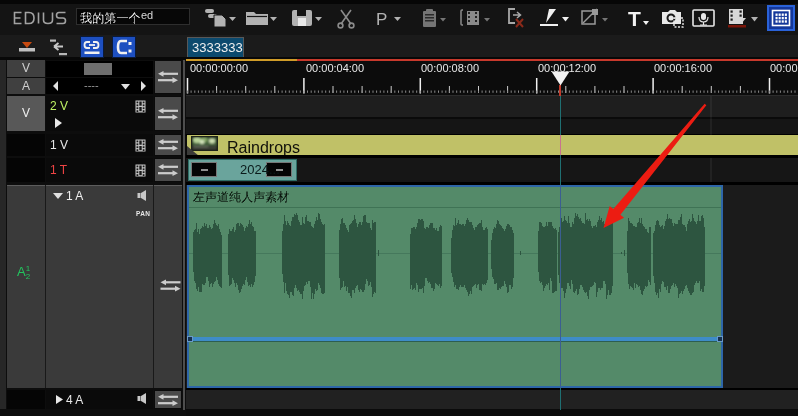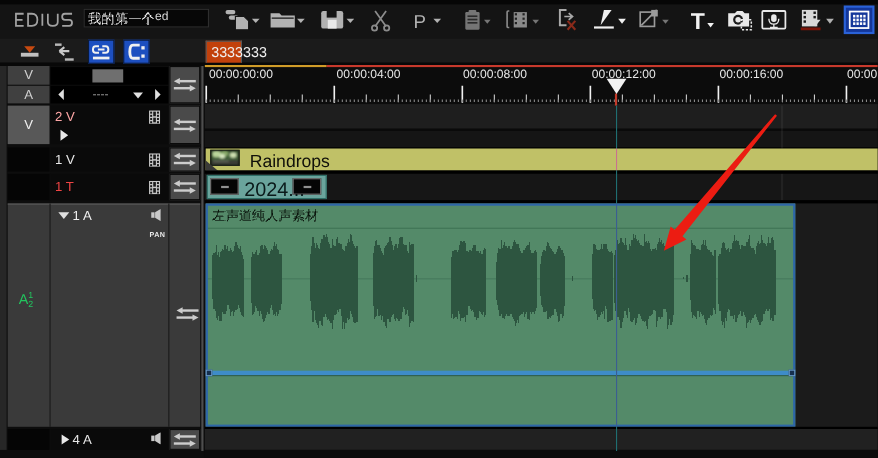--- a/index.html
+++ b/index.html
@@ -377,21 +377,21 @@
   <path d="M9,9 h6"></path>
  </g>
  <rect x="4.5" y="15.5" width="15" height="2.5" fill="#f0f0f0"></rect>
 </svg>
 <div class="abs" style="left:112px;top:36px;width:24px;height:22px;background:#1d4fc0;border:1px solid #0a1a3a;"></div>
 <svg class="abs" style="left:112px;top:36px" width="24" height="22" viewBox="0 0 24 22">
  <path d="M15,5 h-6 q-3,0 -3,6 q0,6 3,6 h6" stroke="#f0f0f0" stroke-width="2.6" fill="none"></path>
  <rect x="16.5" y="6" width="3" height="3" fill="#f0f0f0"></rect>
  <rect x="16.5" y="13.5" width="3" height="3" fill="#f0f0f0"></rect>
 </svg>
-<div class="abs" style="left:187px;top:37px;width:33px;height:20px;background:#c2410c;border:1px solid #585858;border-bottom:none;color:#f0f0f0;font-size:13px;line-height:19px;padding-left:4px;">3333333</div>
+<div class="abs" style="left:187px;top:37px;width:57px;height:20px;background:#0c4a6e;border:1px solid #585858;border-bottom:none;color:#f0f0f0;font-size:13px;line-height:19px;padding-left:4px;">3333333</div>
 
 <div class="abs" style="left:0;top:60px;width:185px;height:356px;background:#0d0d0d;"></div>
 <div class="abs" style="left:0;top:60px;width:6px;height:349px;background:#272727;"></div>
 <div class="abs" style="left:183px;top:60px;width:1.5px;height:350px;background:#4e4e4e;"></div>
 
 <div class="abs" style="left:7px;top:60px;width:38px;height:17px;background:#404040;color:#d0d0d0;font-size:12px;text-align:center;line-height:17px;">V</div>
 <div class="abs" style="left:7px;top:78px;width:38px;height:16px;background:#404040;color:#d0d0d0;font-size:12px;text-align:center;line-height:16px;">A</div>
 <div class="abs" style="left:46px;top:61px;width:107px;height:16px;background:#000;"></div>
 <div class="abs" style="left:84px;top:63px;width:28px;height:12px;background:#6f6f6f;"></div>
 <div class="abs" style="left:46px;top:78px;width:107px;height:16px;background:#000;"></div>
@@ -407,21 +407,21 @@
           <path d="M0.5,3.3 L6,0.4 L6,6.2 Z"></path>
           <rect x="5.5" y="2.2" width="15" height="2.2"></rect>
           <path d="M20.5,9.7 L15,6.8 L15,12.6 Z"></path>
           <rect x="0.5" y="8.6" width="15" height="2.2"></rect>
         </g>
       </svg>
     </div>
 
 <div class="abs" style="left:7px;top:96px;width:38px;height:35px;background:#585858;color:#f0f0f0;font-size:12px;text-align:center;line-height:35px;">V</div>
 <div class="abs" style="left:46px;top:96px;width:107px;height:35px;background:#0a0a0a;"></div>
-<div class="abs" style="left:50px;top:99px;color:#fca5a5;font-size:12px;">2 V</div>
+<div class="abs" style="left:50px;top:99px;color:#bef264;font-size:12px;">2 V</div>
 <svg class="abs" style="left:135px;top:100px" width="11" height="13" viewBox="0 0 11 13">
       <rect x="0.5" y="0.5" width="10" height="12" fill="#c8c8c8"></rect>
       <g fill="#1a1a1a">
         <rect x="1.5" y="1.5" width="1.8" height="1.8"></rect>
         <rect x="1.5" y="4.4" width="1.8" height="1.8"></rect>
         <rect x="1.5" y="7.3" width="1.8" height="1.8"></rect>
         <rect x="1.5" y="10.2" width="1.8" height="1.8"></rect>
         <rect x="7.7" y="1.5" width="1.8" height="1.8"></rect>
         <rect x="7.7" y="4.4" width="1.8" height="1.8"></rect>
         <rect x="7.7" y="7.3" width="1.8" height="1.8"></rect>
@@ -591,21 +591,21 @@
   <div class="abs" style="left:1px;top:87px;width:0;height:0;border-left:12px solid #3a3a38;border-top:10px solid transparent;"></div>
   <div class="abs" style="left:41px;top:80px;color:#10100a;font-size:16px;">Raindrops</div>
   <div class="abs" style="left:0;top:96px;width:612px;height:3px;background:#000;"></div>
 
   <div class="abs" style="left:0;top:99px;width:612px;height:24px;background:#161616;"></div>
   <div class="abs" style="left:2px;top:100px;width:109px;height:22px;background:#6aa49c;border:1px solid #2e6e66;"></div>
   <div class="abs" style="left:5px;top:103px;width:26px;height:15px;background:#050505;border:1px solid #777;"></div>
   <div class="abs" style="left:14.5px;top:109.5px;width:7px;height:2px;background:#909090;"></div>
   <div class="abs" style="left:80px;top:103px;width:26px;height:15px;background:#050505;border:1px solid #777;"></div>
   <div class="abs" style="left:89.5px;top:109.5px;width:7px;height:2px;background:#909090;"></div>
-  <div class="abs" style="left:36px;top:103px;color:#0a1a1a;font-size:18px;">2024...</div>
+  <div class="abs" style="left:54px;top:103px;color:#0a1a1a;font-size:13px;">2024...</div>
   <div class="abs" style="left:0;top:123px;width:612px;height:3px;background:#000;"></div>
 
   <div class="abs" style="left:0;top:126px;width:612px;height:204px;background:#1b1b1b;"></div>
 
   <div class="abs" style="left:1px;top:126px;width:536px;height:203px;background:#548a69;border:2px solid #2e66a8;"></div>
   <div class="abs" style="left:7px;top:130px;"><svg width="96" height="12" viewBox="0 0 96 12" shape-rendering="crispEdges">
           <g fill="#0b150d">
             <rect x="5" y="0" width="1" height="1" opacity="0.33"></rect>
             <rect x="17" y="0" width="2" height="1" opacity="0.33"></rect>
             <rect x="29" y="0" width="1" height="1" opacity="0.33"></rect>

